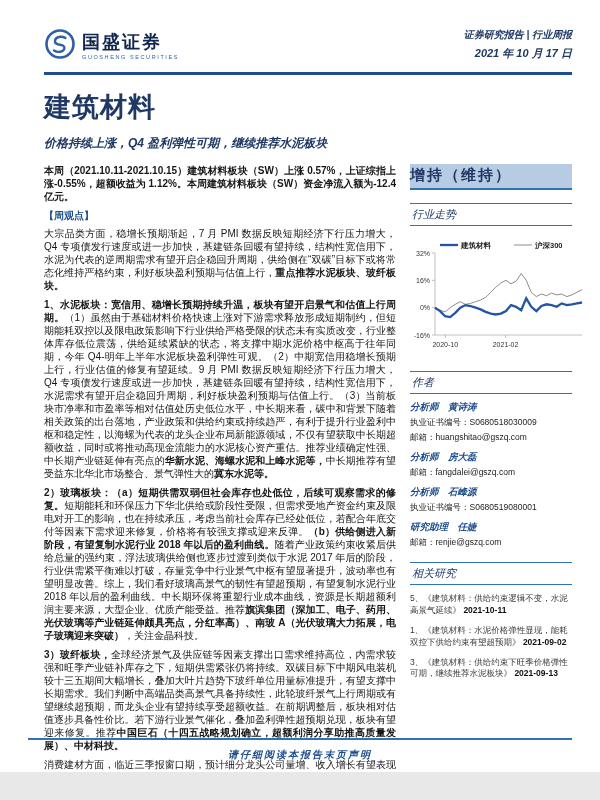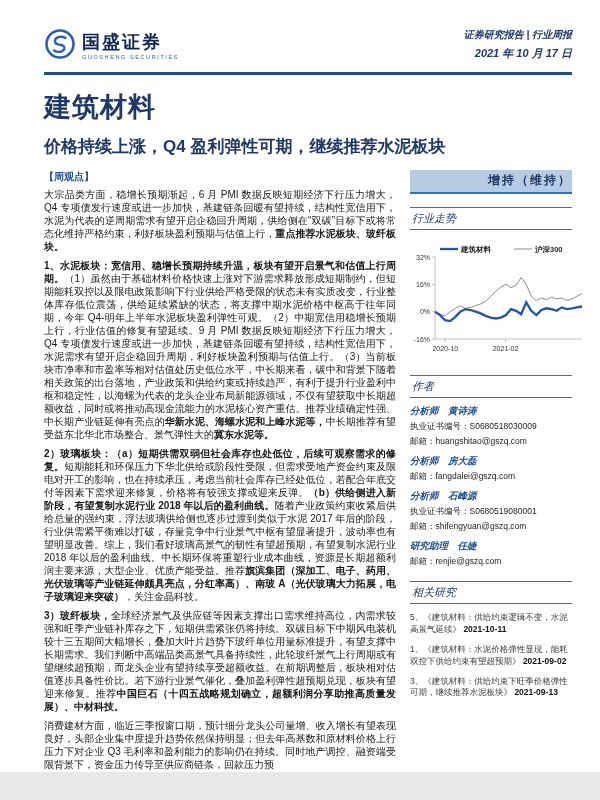--- a/index.html
+++ b/index.html
@@ -9,29 +9,29 @@
   .header{display:flex;justify-content:space-between;align-items:flex-start;margin:28px 28px 0;}
   .logo-wrap{display:flex;align-items:center;gap:6px;}
   .brand-cn{font-size:18px;font-weight:bold;color:#10264e;letter-spacing:2px;line-height:1;}
   .brand-en{font-size:5.5px;color:#2e5fa8;letter-spacing:1.6px;margin-top:3px;}
   .hdr-right{text-align:right;color:#1f3864;}
   .report-type{font-size:10px;font-weight:bold;font-style:italic;}
   .report-date{font-size:11px;font-weight:bold;margin-top:4px;font-style:italic;}
   .header-rule{height:3px;background:#1f4e8c;margin:8px 28px 0;}
   
   .page-title{margin:14px 28px 0;font-size:27px;font-weight:bold;color:#1f3864;letter-spacing:1px;}
-  .page-subtitle{margin:10px 28px 8px;font-size:17px;font-weight:bold;color:#1f3864;}
+  .page-subtitle{margin:10px 28px 8px;font-size:12px;font-weight:bold;color:#1f3864;font-style:italic;}
   
   .content{display:flex;margin:12px 28px 0;gap:14px;}
   .left-col{width:352px;height:612px;overflow:hidden;}
   .left-col p{margin:0 0 6px;text-align:justify;font-size:10px;line-height:13px;color:#161616;}
   .left-col p.blue{color:#1f4e8c;font-weight:bold;margin-bottom:5px;}
   .b{font-weight:bold;}
   .right-col{flex:1;min-width:0;}
-  .rating-badge{background:#b7cbe3;color:#1f3864;font-weight:bold;font-size:12px;text-align:right;
+  .rating-badge{background:#b7cbe3;color:#1f3864;font-weight:bold;font-size:15px;text-align:left;
                 padding:2px 0 3px;border-bottom:2px solid #2e74b5;letter-spacing:2px;}
   .side-heading{margin-top:13px;border-top:1.5px solid #2e74b5;border-bottom:1.5px solid #2e74b5;
                 color:#1f3864;font-weight:normal;font-style:italic;font-size:11px;padding:3px 2px;}
   .chart-box{margin-top:14px;}
   .author-entry{margin-top:7px;}
   .author-role{color:#1f4e8c;font-weight:bold;font-style:italic;font-size:9.5px;}
   .author-detail{font-size:8.5px;color:#222;margin-top:3px;}
   .rel-item{font-size:8.5px;color:#3a3a3a;margin-top:8px;line-height:1.4;}
   .rel-date{font-weight:bold;color:#111;}
   
@@ -64,22 +64,23 @@
   </div>
 
   <div class="header-rule"></div>
 
   <div class="page-title">建筑材料</div>
   <div class="page-subtitle">价格持续上涨，Q4 盈利弹性可期，继续推荐水泥板块</div>
 
   <div class="content">
 
     <div class="left-col">
+        <p><span class="b">本周（2021.10.11-2021.10.15）建筑材料板块（SW）上涨 0.57%，上证综指上涨-0.55%，超额收益为 1.12%。本周建筑材料板块（SW）资金净流入额为-12.4 亿元。</span></p>
         <p class="blue"><span class="b">【周观点】</span></p>
-        <p><span>大宗品类方面，稳增长预期渐起，6 月 PMI 数据反映短期经济下行压力增大，Q4 专项债发行速度或进一步加快，基建链条回暖有望持续，结构性宽信用下，水泥为代表的逆周期需求有望开启企稳回升周期，供给侧在“双碳”目标下或将常态化维持严格约束，利好板块盈利预期与估值上行，</span><span class="b">重点推荐水泥板块、玻纤板块。</span></p>
+        <p><span>大宗品类方面，稳增长预期渐起，7 月 PMI 数据反映短期经济下行压力增大，Q4 专项债发行速度或进一步加快，基建链条回暖有望持续，结构性宽信用下，水泥为代表的逆周期需求有望开启企稳回升周期，供给侧在“双碳”目标下或将常态化维持严格约束，利好板块盈利预期与估值上行，</span><span class="b">重点推荐水泥板块、玻纤板块。</span></p>
         <p><span class="b">1、水泥板块：宽信用、稳增长预期持续升温，板块有望开启景气和估值上行周期。</span><span>（1）虽然由于基础材料价格快速上涨对下游需求释放形成短期制约，但短期能耗双控以及限电政策影响下行业供给严格受限的状态未有实质改变，行业整体库存低位震荡，供给延续紧缺的状态，将支撑中期水泥价格中枢高于往年同期，今年 Q4-明年上半年水泥板块盈利弹性可观。（2）中期宽信用稳增长预期上行，行业估值的修复有望延续。9 月 PMI 数据反映短期经济下行压力增大，Q4 专项债发行速度或进一步加快，基建链条回暖有望持续，结构性宽信用下，水泥需求有望开启企稳回升周期，利好板块盈利预期与估值上行。（3）当前板块市净率和市盈率等相对估值处历史低位水平，中长期来看，碳中和背景下随着相关政策的出台落地，产业政策和供给约束或持续趋严，有利于提升行业盈利中枢和稳定性，以海螺为代表的龙头企业布局新能源领域，不仅有望获取中长期超额收益，同时或将推动高现金流能力的水泥核心资产重估。推荐业绩确定性强、中长期产业链延伸有亮点的</span><span class="b">华新水泥、海螺水泥和上峰水泥等，</span><span>中长期推荐有望受益东北华北市场整合、景气弹性大的</span><span class="b">冀东水泥等。</span></p>
         <p><span class="b">2）玻璃板块：（a）短期供需双弱但社会库存也处低位，后续可观察需求的修复。</span><span>短期能耗和环保压力下华北供给或阶段性受限，但需求受地产资金约束及限电对开工的影响，也在持续承压，考虑当前社会库存已经处低位，若配合年底交付等因素下需求迎来修复，价格将有较强支撑或迎来反弹。</span><span class="b">（b）供给侧进入新阶段，有望复制水泥行业 2018 年以后的盈利曲线。</span><span>随着产业政策约束收紧后供给总量的强约束，浮法玻璃供给侧也逐步过渡到类似于水泥 2017 年后的阶段，行业供需紧平衡难以打破，存量竞争中行业景气中枢有望显著提升，波动率也有望明显改善。综上，我们看好玻璃高景气的韧性有望超预期，有望复制水泥行业 2018 年以后的盈利曲线。中长期环保将重塑行业成本曲线，资源是长期超额利润主要来源，大型企业、优质产能受益。推荐</span><span class="b">旗滨集团（深加工、电子、药用、光伏玻璃等产业链延伸颇具亮点，分红率高）、南玻 A（光伏玻璃大力拓展，电子玻璃迎来突破）</span><span>，关注金晶科技。</span></p>
         <p><span class="b">3）玻纤板块，</span><span>全球经济景气及供应链等因素支撑出口需求维持高位，内需求较强和旺季产业链补库存之下，短期供需紧张仍将持续。双碳目标下中期风电装机较十三五期间大幅增长，叠加大叶片趋势下玻纤单位用量标准提升，有望支撑中长期需求。我们判断中高端品类高景气具备持续性，此轮玻纤景气上行周期或有望继续超预期，而龙头企业有望持续享受超额收益。在前期调整后，板块相对估值逐步具备性价比。若下游行业景气催化，叠加盈利弹性超预期兑现，板块有望迎来修复。推荐</span><span class="b">中国巨石（十四五战略规划确立，超额利润分享助推高质量发展）、中材科技。</span></p>
         <p><span>消费建材方面，临近三季报窗口期，预计细分龙头公司量增、收入增长有望表现良好，头部企业集中度提升趋势依然保持明显；但去年高基数和原材料价格上行压力下对企业 Q3 毛利率和盈利能力的影响仍在持续。同时地产调控、融资端受限背景下，资金压力传导至供应商链条，回款压力预</span></p>
       </div>
 
     <div class="right-col">
       <div class="rating-badge">增持（维持）</div>
 
       <div class="side-heading">行业走势</div>
@@ -116,32 +117,34 @@
             <div class="author-detail">执业证书编号：S0680518030009</div>
             <div class="author-detail">邮箱：huangshitao@gszq.com</div>
           </div>
           <div class="author-entry">
             <div class="author-role">分析师　房大磊</div>
             <div class="author-detail">邮箱：fangdalei@gszq.com</div>
           </div>
           <div class="author-entry">
             <div class="author-role">分析师　石峰源</div>
             <div class="author-detail">执业证书编号：S0680519080001</div>
-            <div class="author-detail">邮箱：shifengyuan@gszq.com</div>
           </div>
           <div class="author-entry">
             <div class="author-role">研究助理　任婕</div>
             <div class="author-detail">邮箱：renjie@gszq.com</div>
           </div>
         </div>
 
       <div class="side-heading">相关研究</div>
       <div>
           <div class="rel-item"><span>5、《建筑材料：供给约束逻辑不变，水泥高景气延续》 </span><span class="rel-date">2021-10-11</span></div>
           <div class="rel-item"><span>1、《建筑材料：水泥价格弹性显现，能耗双控下供给约束有望超预期》 </span><span class="rel-date">2021-09-02</span></div>
           <div class="rel-item"><span>3、《建筑材料：供给约束下旺季价格弹性可期，继续推荐水泥板块》 </span><span class="rel-date">2021-09-13</span></div>
         </div>
     </div>
 
   </div>
 
+  <div class="footer">
+    <span class="footer-text">请仔细阅读本报告末页声明</span>
+  </div>
 
 </div>
 
 </body></html>

